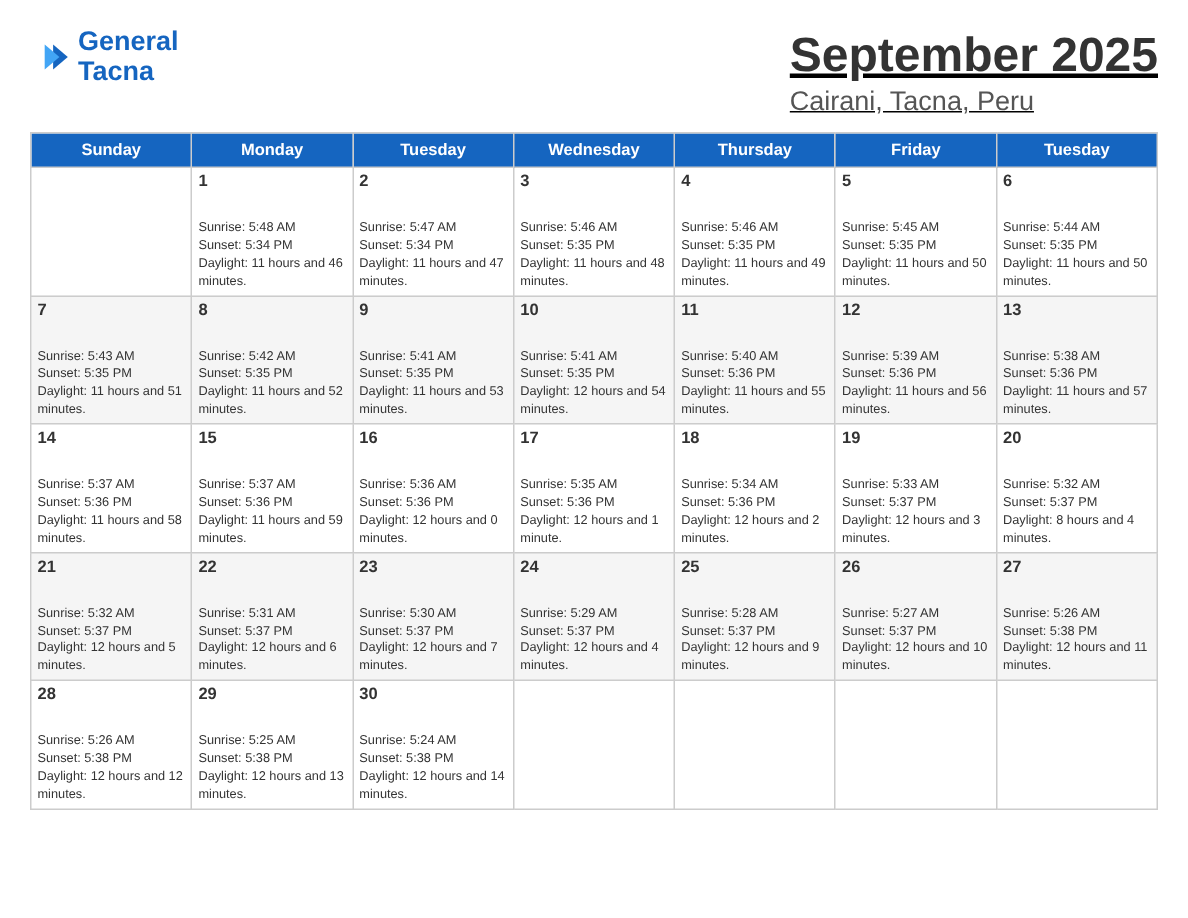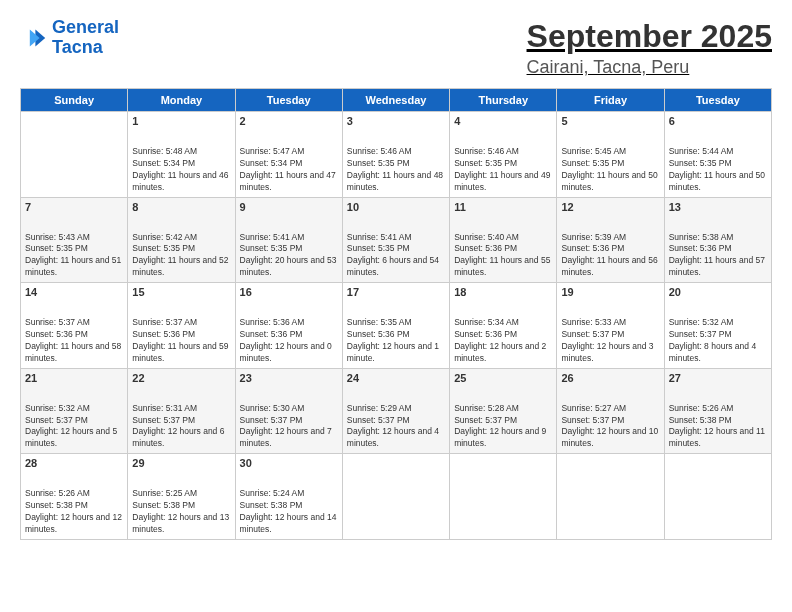--- a/index.html
+++ b/index.html
@@ -198,29 +198,29 @@
             <div>Sunrise: 5:42 AM</div>
             <div>Sunset: 5:35 PM</div>
             <div>Daylight: 11 hours and 52 minutes.</div>
           </div>
         </td>
           <td>
           <span class="day-num">9</span>
           <div class="day-info">
             <div>Sunrise: 5:41 AM</div>
             <div>Sunset: 5:35 PM</div>
-            <div>Daylight: 20 hours and 53 minutes.</div>
+            <div>Daylight: 11 hours and 53 minutes.</div>
           </div>
         </td>
           <td>
           <span class="day-num">10</span>
           <div class="day-info">
             <div>Sunrise: 5:41 AM</div>
             <div>Sunset: 5:35 PM</div>
-            <div>Daylight: 6 hours and 54 minutes.</div>
+            <div>Daylight: 12 hours and 54 minutes.</div>
           </div>
         </td>
           <td>
           <span class="day-num">11</span>
           <div class="day-info">
             <div>Sunrise: 5:40 AM</div>
             <div>Sunset: 5:36 PM</div>
             <div>Daylight: 11 hours and 55 minutes.</div>
           </div>
         </td>

